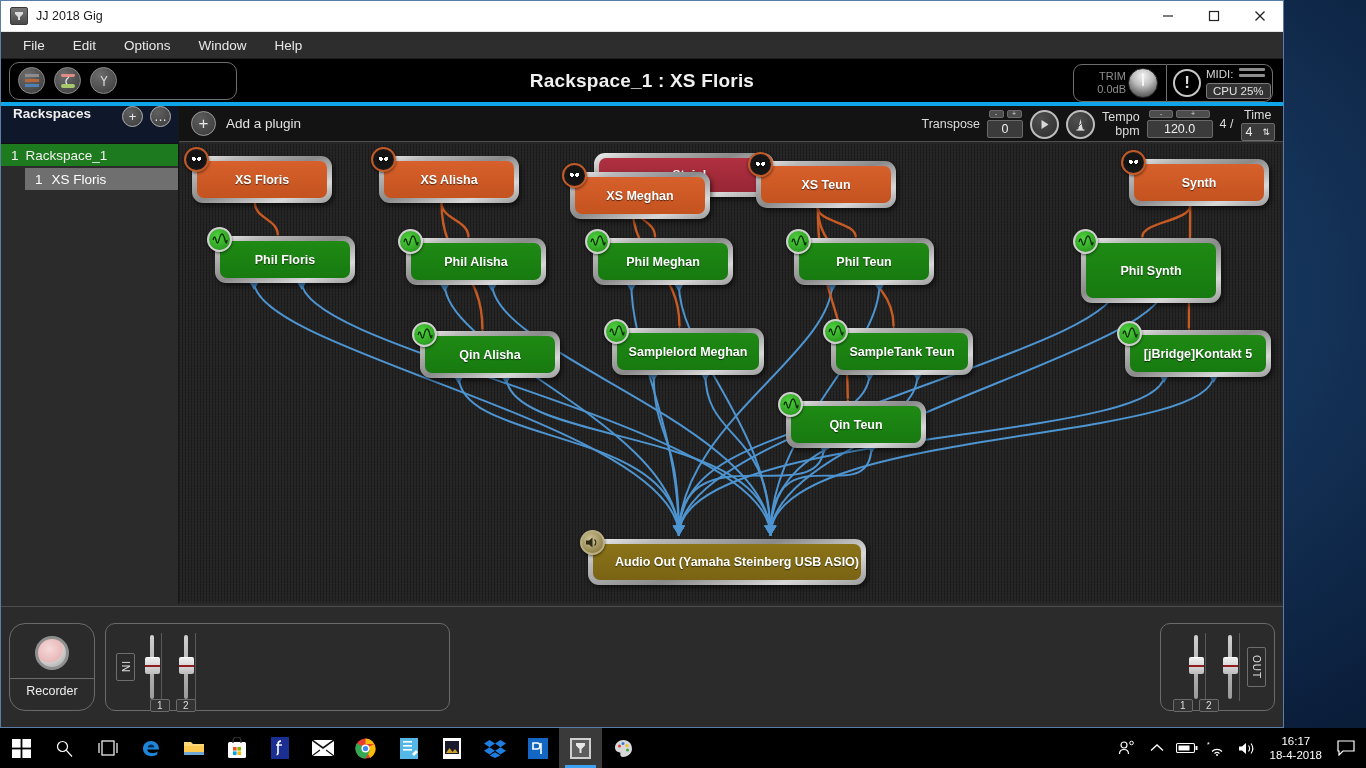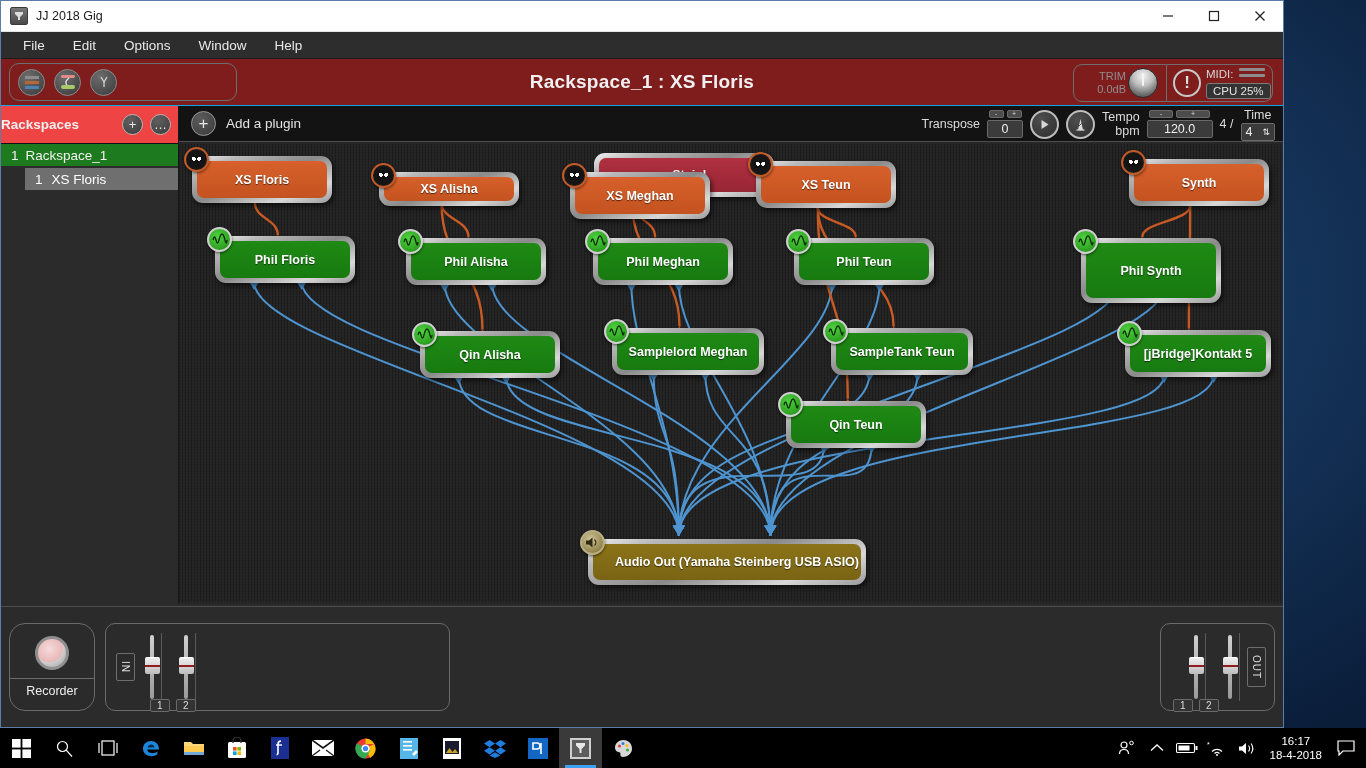--- a/index.html
+++ b/index.html
@@ -47,23 +47,23 @@
     height: 27px; background: #2d2d2d;
     display: flex; align-items: center; padding-left: 8px;
     border-bottom: 1px solid #1c1c1c;
   }
   #menubar .menu-item {
     color: #e8e8e8; font-size: 13.5px; padding: 3px 14px;
   }
 
   
   #appheader {
-    height: 47px; background: #7f1d1d;
+    height: 47px; background: #000000;
     display: flex; align-items: center; position: relative;
-    border-bottom: 1px solid #0ea5e9;
+    border-bottom: 4px solid #0ea5e9;
     text-decoration: underline;
   }
   .hdr-panel {
     border: 1px solid #6e6e6e; border-radius: 10px;
     height: 38px; display: flex; align-items: center;
   }
   #tool-panel { margin-left: 8px; padding: 0 10px 0 8px; width: 228px; }
   .round-ico {
     width: 27px; height: 27px; border-radius: 50%;
     border: 1px solid #8d8d8d; margin-right: 9px;
@@ -107,22 +107,22 @@
     border: 1px solid #7b7b7b; border-radius: 3px; font-size: 11.5px; color: #e2e2e2;
     padding: 1px 6px; margin-top: 3px; background: #333;
   }
 
   
   #appbody { display: flex; height: 498px; }
 
   
   #sidebar { width: 178px; background: #2b2b2b; border-right: 1px solid #171717; }
   #sidebar-header {
-    height: 38px; display: flex; align-items: center; padding-left: 0;
-    background: #ef4444; border-bottom: 1px solid #111;
+    height: 38px; display: flex; padding-left: 12px;
+    background: #0f172a; border-bottom: 1px solid #111;
   }
   #sidebar-header .sh-title { color: #efefef; font-size: 13.5px; font-weight: bold; flex:1; }
   .circ-btn {
     width: 21px; height: 21px; border-radius: 50%;
     border: 1px solid #b5b5b5; color: #e8e8e8; font-size: 13px;
     display:flex; align-items:center; justify-content:center; margin-right: 7px;
     background: radial-gradient(circle at 35% 28%, #606060, #3b3b3b);
   }
   .rack-row {
     height: 22px; display:flex; align-items:center;
@@ -543,21 +543,21 @@
                   <path d="M981.88,241 L991.88,241 L986.88,233 Z" fill="#4d94d0" transform="rotate(180 986.88 237)"></path>
                   <path d="M586.48,385 L598.48,385 L592.48,395 Z" fill="#4d94d0"></path>
                   <path d="M1031.52,241 L1041.52,241 L1036.52,233 Z" fill="#4d94d0" transform="rotate(180 1036.52 237)"></path>
                 </g>
             </svg>
             <div id="node-layer">
                 <div class="node midi" style="left: 13px; top: 12px; width: 140px; height: 47px; z-index: 2;">
                   <div class="inner">XS Floris</div>
                   <div class="badge midi-badge"></div>
                 </div>
-                <div class="node midi" style="left: 200px; top: 28px; width: 140px; height: 34px; z-index: 2;">
+                <div class="node midi" style="left: 200px; top: 12px; width: 140px; height: 47px; z-index: 2;">
                   <div class="inner">XS Alisha</div>
                   <div class="badge midi-badge"></div>
                 </div>
                 <div class="node hidden-node" style="left: 415px; top: 9px; width: 180px; height: 44px; z-index: 1;">
                   <div class="inner">a Steinl</div>
                 </div>
                 <div class="node midi" style="left: 391px; top: 28px; width: 140px; height: 47px; z-index: 2;">
                   <div class="inner">XS Meghan</div>
                   <div class="badge midi-badge"></div>
                 </div>

